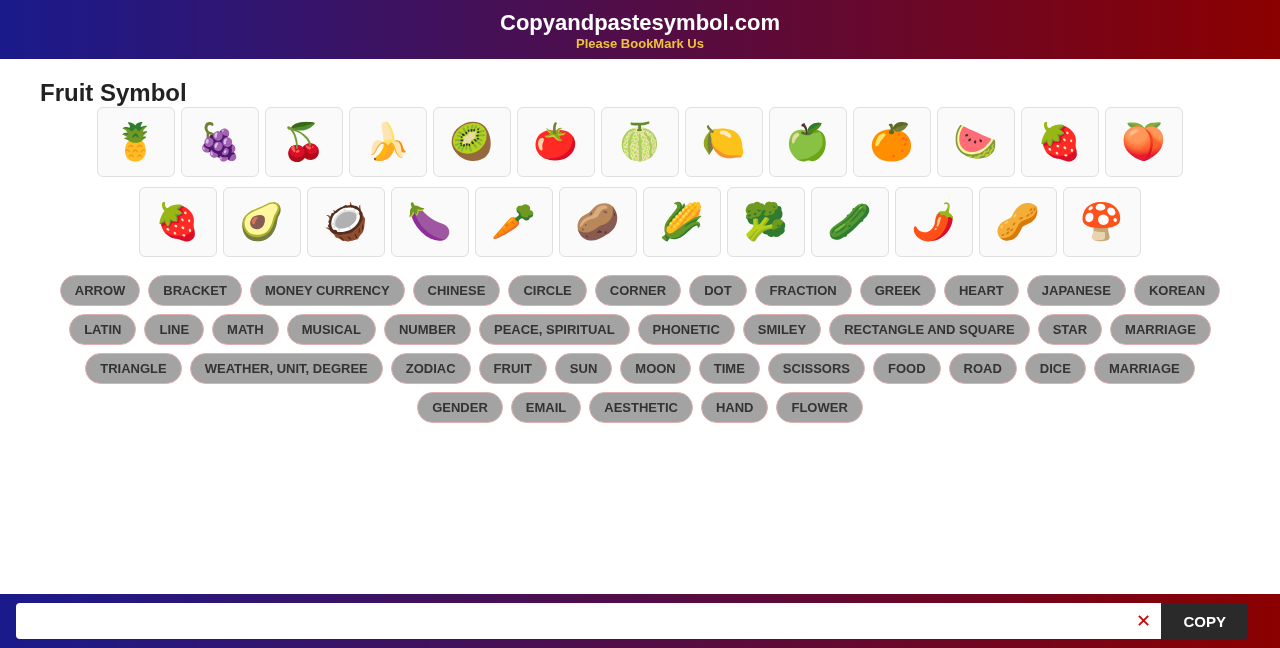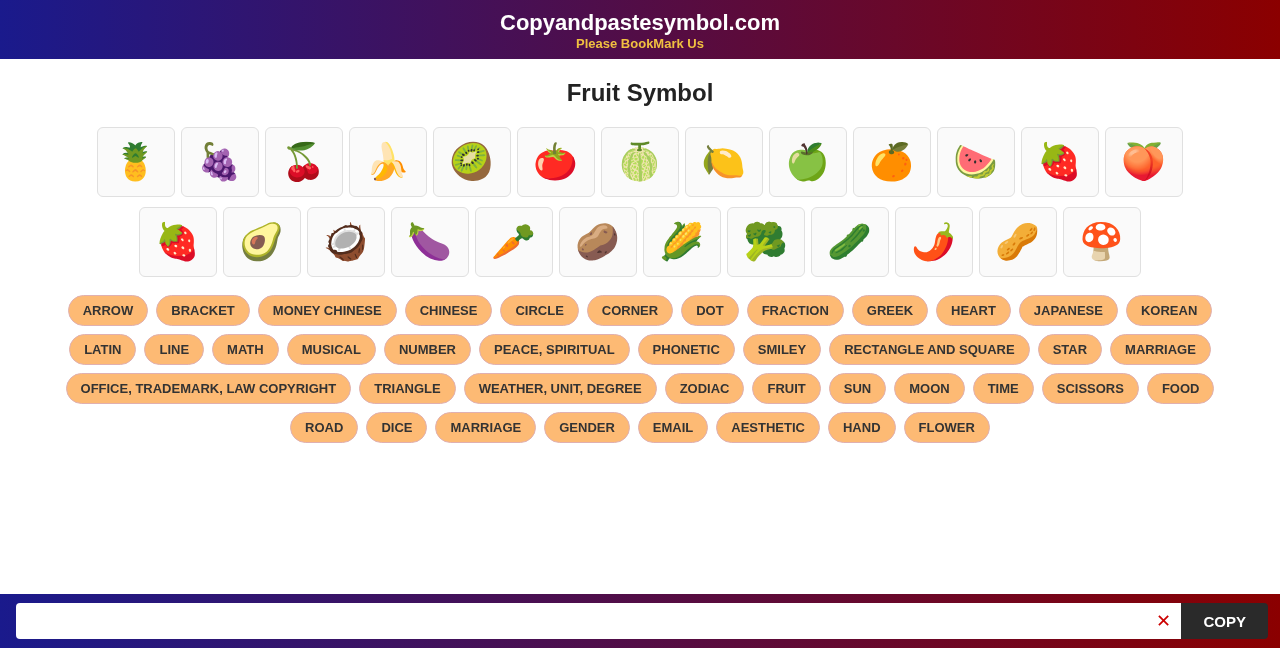--- a/index.html
+++ b/index.html
@@ -25,22 +25,21 @@
       font-size: 13px;
       font-weight: bold;
     }
 
     
     #main {
       padding: 20px 40px 10px;
     }
 
     #page-title-wrap {
-      text-align: center;
-      margin-bottom: 20px;
+      text-align: left;
     }
     #page-title-wrap h1 {
       font-size: 24px;
       font-weight: bold;
       color: #222;
     }
 
     
     .fruit-grid {
       display: flex;
@@ -73,21 +72,21 @@
       padding: 0 10px;
     }
     .cat-tag {
       border: 1.5px solid #e0b0b0;
       border-radius: 20px;
       padding: 7px 14px;
       font-size: 13px;
       font-weight: 600;
       color: #333;
       cursor: pointer;
-      background: #fdba74;
+      background: #a3a3a3;
       transition: background 0.15s;
     }
 
     
     #bottom-bar {
       position: fixed;
       bottom: 0;
       left: 0;
       right: 0;
       height: 54px;
@@ -121,21 +120,21 @@
     #copy-btn {
       background: #2a2a2a;
       color: #fff;
       border: none;
       height: 36px;
       padding: 0 22px;
       font-size: 15px;
       font-weight: bold;
       cursor: pointer;
       border-radius: 0 4px 4px 0;
-      margin-right: 12px;
+      margin-right: 32px;
     }
   </style>
 </head>
 <body>
 
 <div id="header">
   <div class="site-title">Copyandpastesymbol.com</div>
   <div class="bookmark">Please BookMark Us</div>
 </div>
 
@@ -172,42 +171,41 @@
       <div class="fruit-cell">🥦</div>
       <div class="fruit-cell">🥒</div>
       <div class="fruit-cell">🌶️</div>
       <div class="fruit-cell">🥜</div>
       <div class="fruit-cell">🍄</div>
     </div>
 
   <div class="categories" id="categories-container">
       <div class="cat-tag">ARROW</div>
       <div class="cat-tag">BRACKET</div>
-      <div class="cat-tag">MONEY CHINESE</div>
+      <div class="cat-tag">MONEY CURRENCY</div>
       <div class="cat-tag">CHINESE</div>
       <div class="cat-tag">CIRCLE</div>
       <div class="cat-tag">CORNER</div>
       <div class="cat-tag">DOT</div>
       <div class="cat-tag">FRACTION</div>
       <div class="cat-tag">GREEK</div>
       <div class="cat-tag">HEART</div>
       <div class="cat-tag">JAPANESE</div>
       <div class="cat-tag">KOREAN</div>
       <div class="cat-tag">LATIN</div>
       <div class="cat-tag">LINE</div>
       <div class="cat-tag">MATH</div>
       <div class="cat-tag">MUSICAL</div>
       <div class="cat-tag">NUMBER</div>
       <div class="cat-tag">PEACE, SPIRITUAL</div>
       <div class="cat-tag">PHONETIC</div>
       <div class="cat-tag">SMILEY</div>
       <div class="cat-tag">RECTANGLE AND SQUARE</div>
       <div class="cat-tag">STAR</div>
       <div class="cat-tag">MARRIAGE</div>
-      <div class="cat-tag">OFFICE, TRADEMARK, LAW COPYRIGHT</div>
       <div class="cat-tag">TRIANGLE</div>
       <div class="cat-tag">WEATHER, UNIT, DEGREE</div>
       <div class="cat-tag">ZODIAC</div>
       <div class="cat-tag">FRUIT</div>
       <div class="cat-tag">SUN</div>
       <div class="cat-tag">MOON</div>
       <div class="cat-tag">TIME</div>
       <div class="cat-tag">SCISSORS</div>
       <div class="cat-tag">FOOD</div>
       <div class="cat-tag">ROAD</div>

